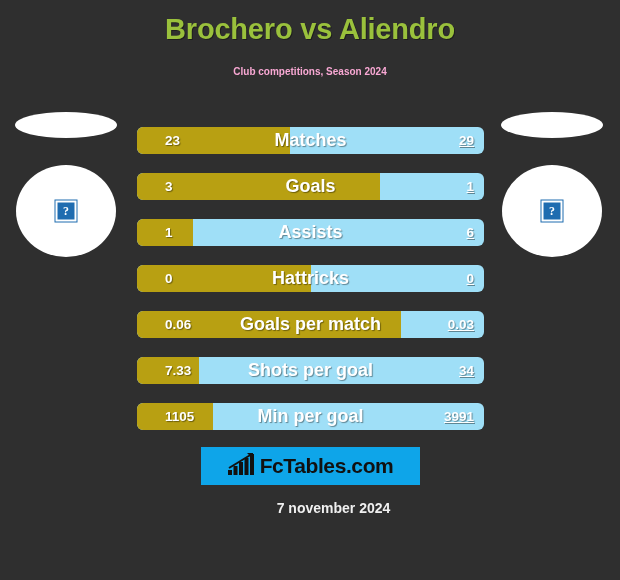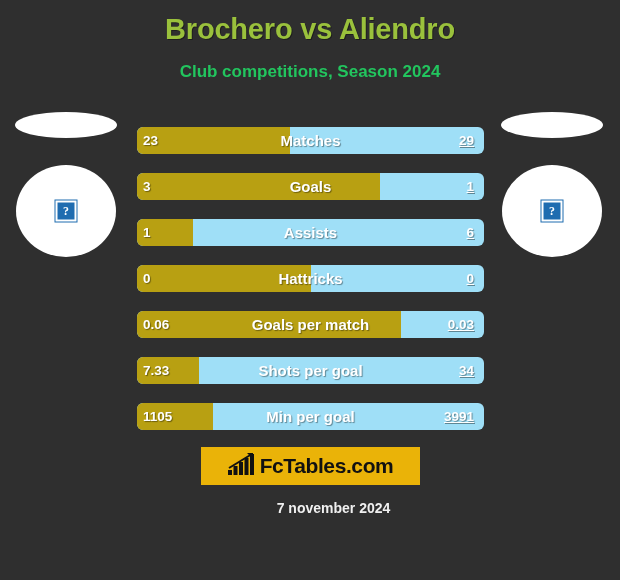--- a/index.html
+++ b/index.html
@@ -27,22 +27,22 @@
     color: #9ac13c;
     font-size: 29px;
     font-weight: bold;
     letter-spacing: -0.2px;
     padding-top: 12px;
     line-height: 34px;
     text-shadow: 1px 1px 0 rgba(0,0,0,0.35);
   }
   .subtitle {
     text-align: center;
-    color: #22c55e;
-    font-size: 17px;
+    color: #f9a8d4;
+    font-size: 10px;
     font-weight: bold;
     margin-top: 18px;
     line-height: 16px;
   }
 
   
   .player {
     position: absolute;
     width: 120px;
     top: 112px;
@@ -106,46 +106,46 @@
     background: #b8a012;
   }
   .stat-label {
     position: absolute;
     left: 0;
     right: 0;
     top: 0;
     line-height: 27px;
     text-align: center;
     color: #ffffff;
-    font-size: 15px;
+    font-size: 18px;
     font-weight: bold;
     text-shadow: 1px 1px 1px rgba(0,0,0,0.4);
     z-index: 3;
   }
   .val {
     position: absolute;
     top: 0;
     line-height: 27px;
     color: #ffffff;
     font-size: 13.5px;
     font-weight: bold;
     text-shadow: 1px 1px 1px rgba(0,0,0,0.4);
     z-index: 3;
   }
-  .val.home { left: 6px; }
+  .val.home { left: 28px; }
   .val.away { right: 10px; text-decoration: underline; }
 
   
   .logo-box {
     position: absolute;
     left: 201px;
     top: 447px;
     width: 219px;
     height: 38px;
-    background: #eab308;
+    background: #0ea5e9;
     display: flex;
     align-items: center;
     justify-content: center;
   }
   .logo-inner {
     display: flex;
     align-items: center;
     gap: 6px;
   }
   .logo-text {

